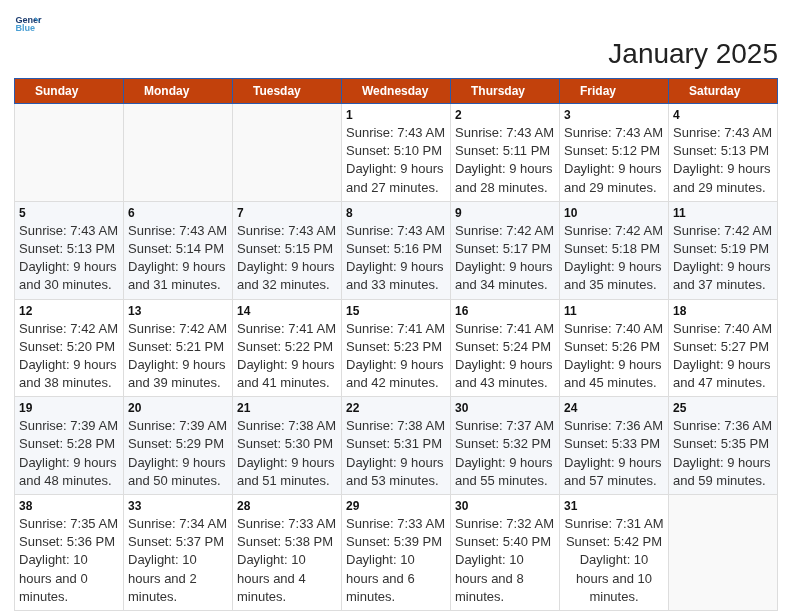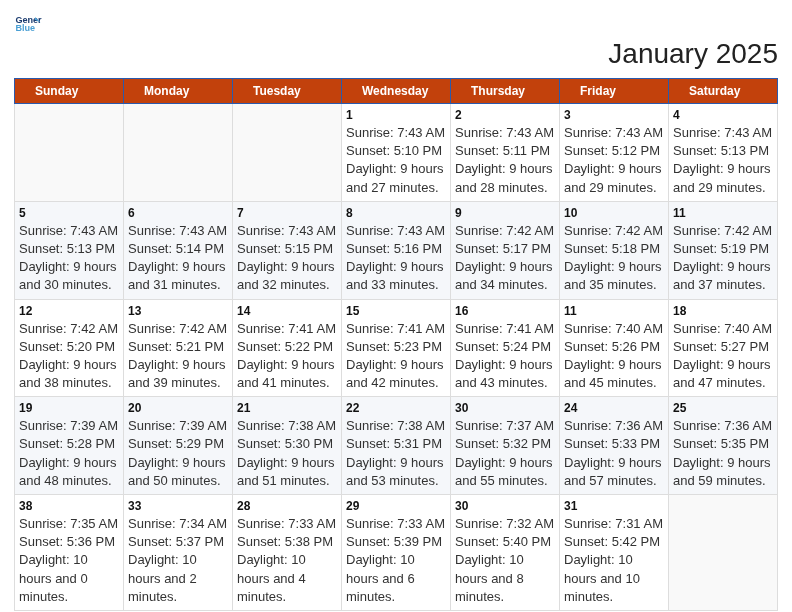--- a/index.html
+++ b/index.html
@@ -306,21 +306,21 @@
 Daylight: 10 hours and 6 minutes.</div>
           </td>
           <td>
             <div class="day-num">30</div>
             <div class="day-info" style="white-space: pre-line;">Sunrise: 7:32 AM
 Sunset: 5:40 PM
 Daylight: 10 hours and 8 minutes.</div>
           </td>
           <td>
             <div class="day-num">31</div>
-            <div class="day-info" style="white-space: pre-line;">Sunrise: 7:31 AM
+            <div class="day-info" style="white-space: pre-line; text-align: center;">Sunrise: 7:31 AM
 Sunset: 5:42 PM
 Daylight: 10 hours and 10 minutes.</div>
           </td>
           <td class="empty-cell"></td>
         </tr>
       </tbody>
   </table>
 </div>
 
 </body></html>

